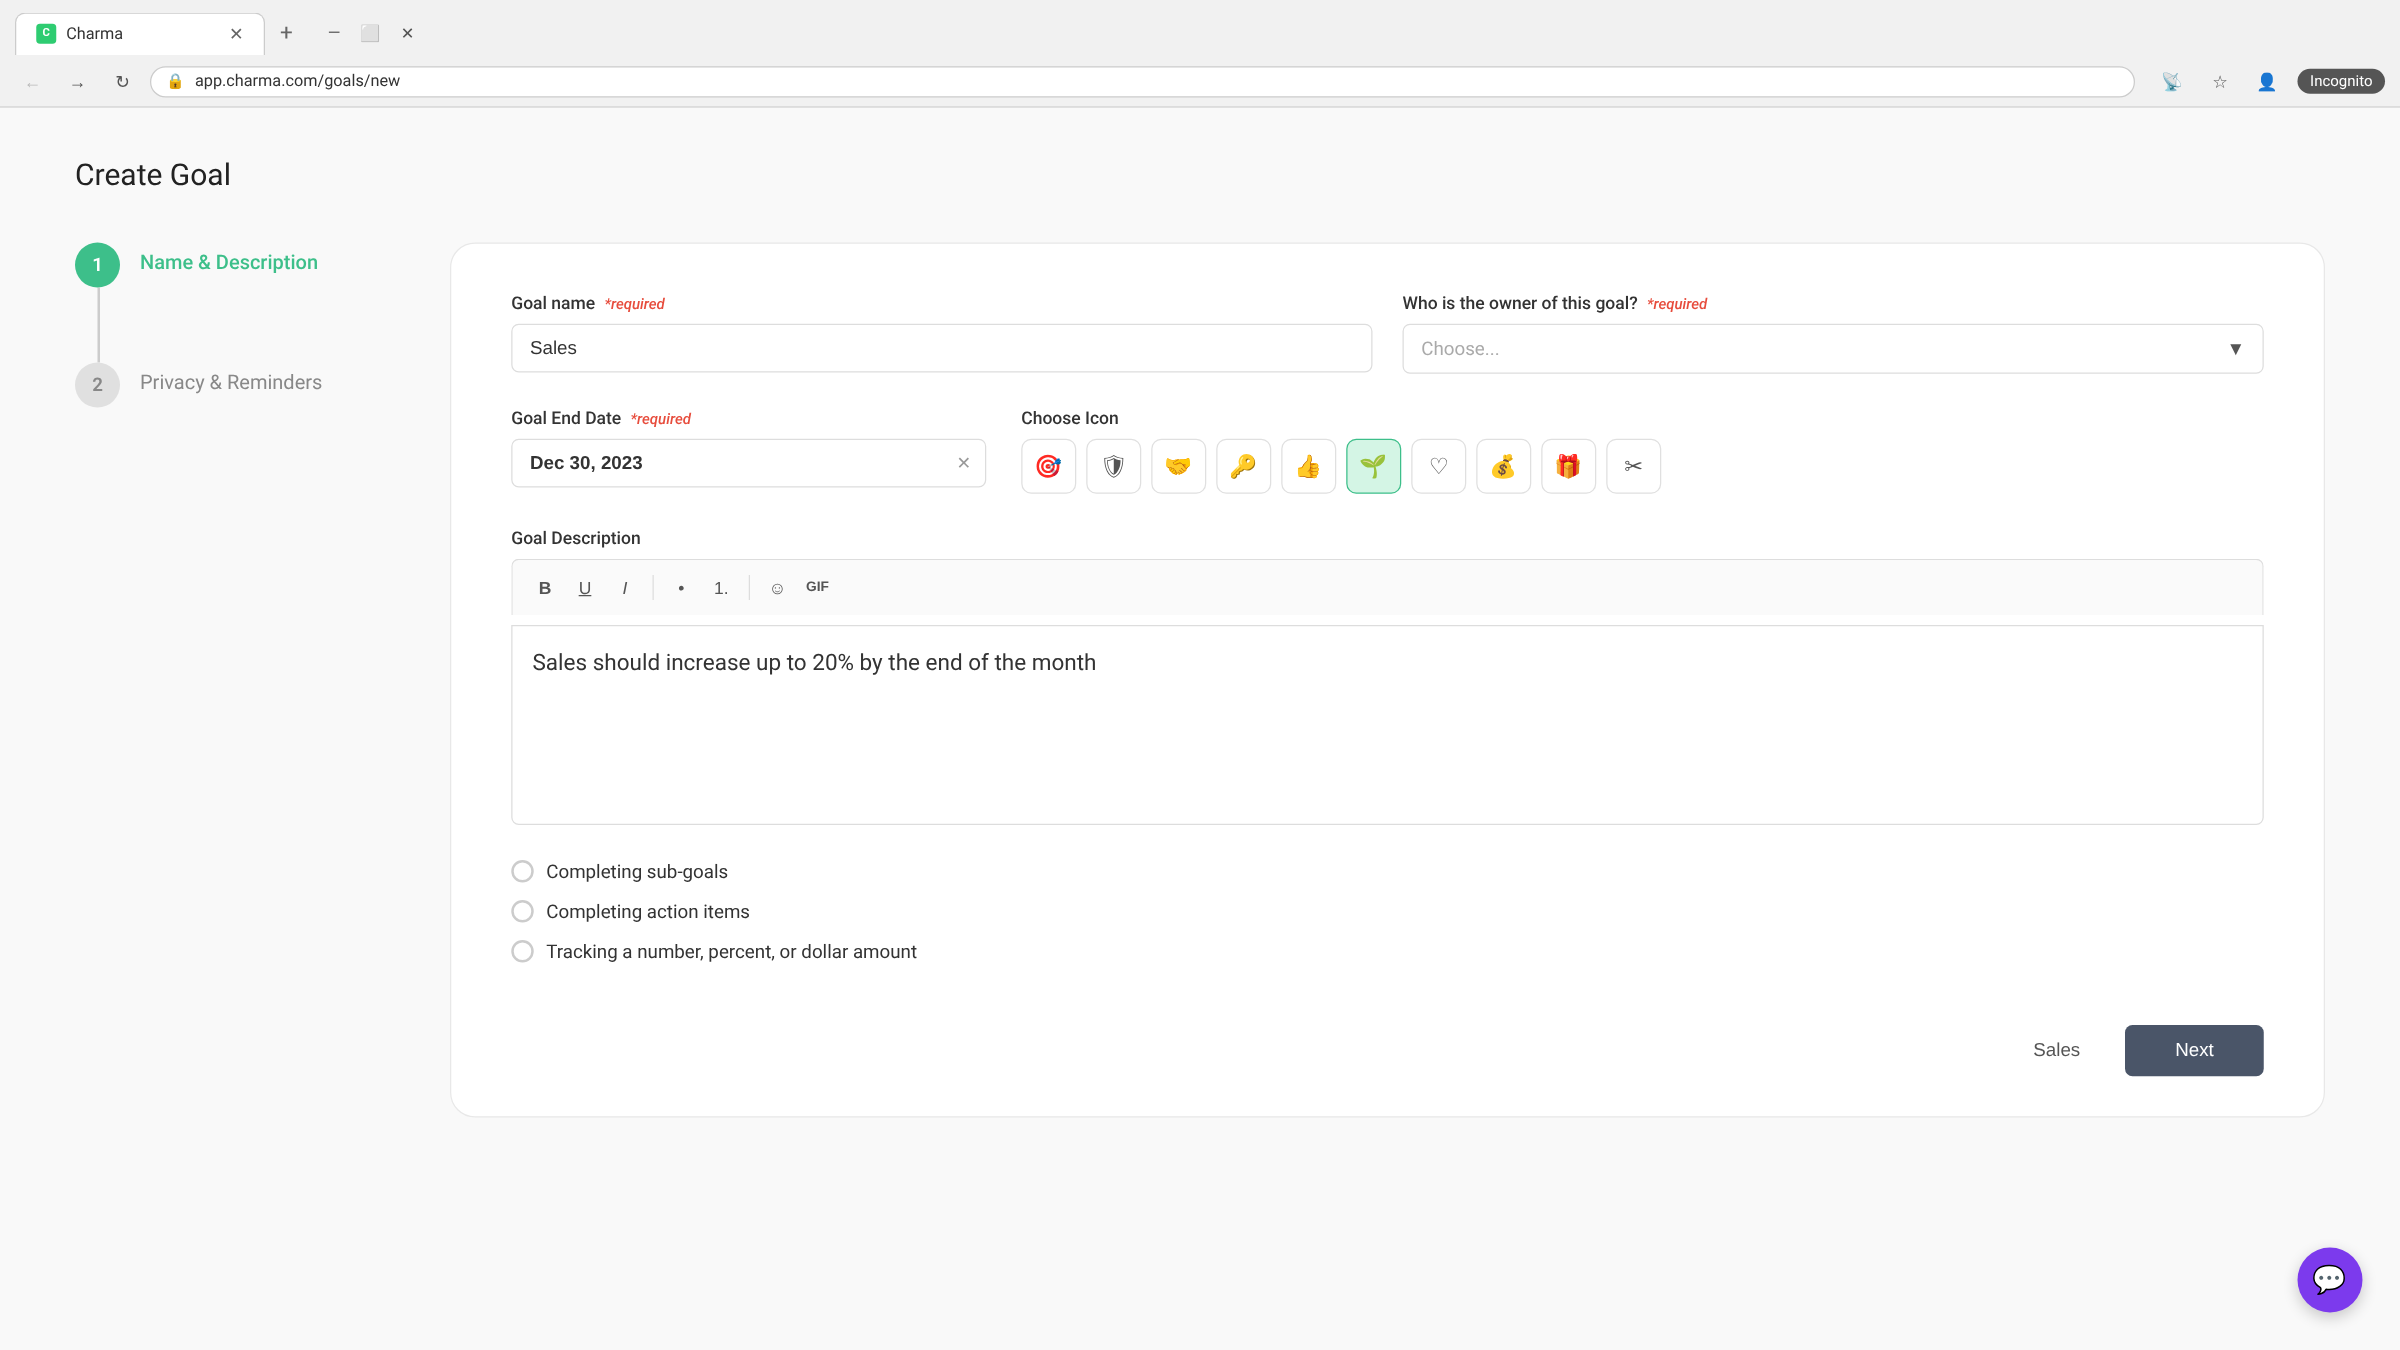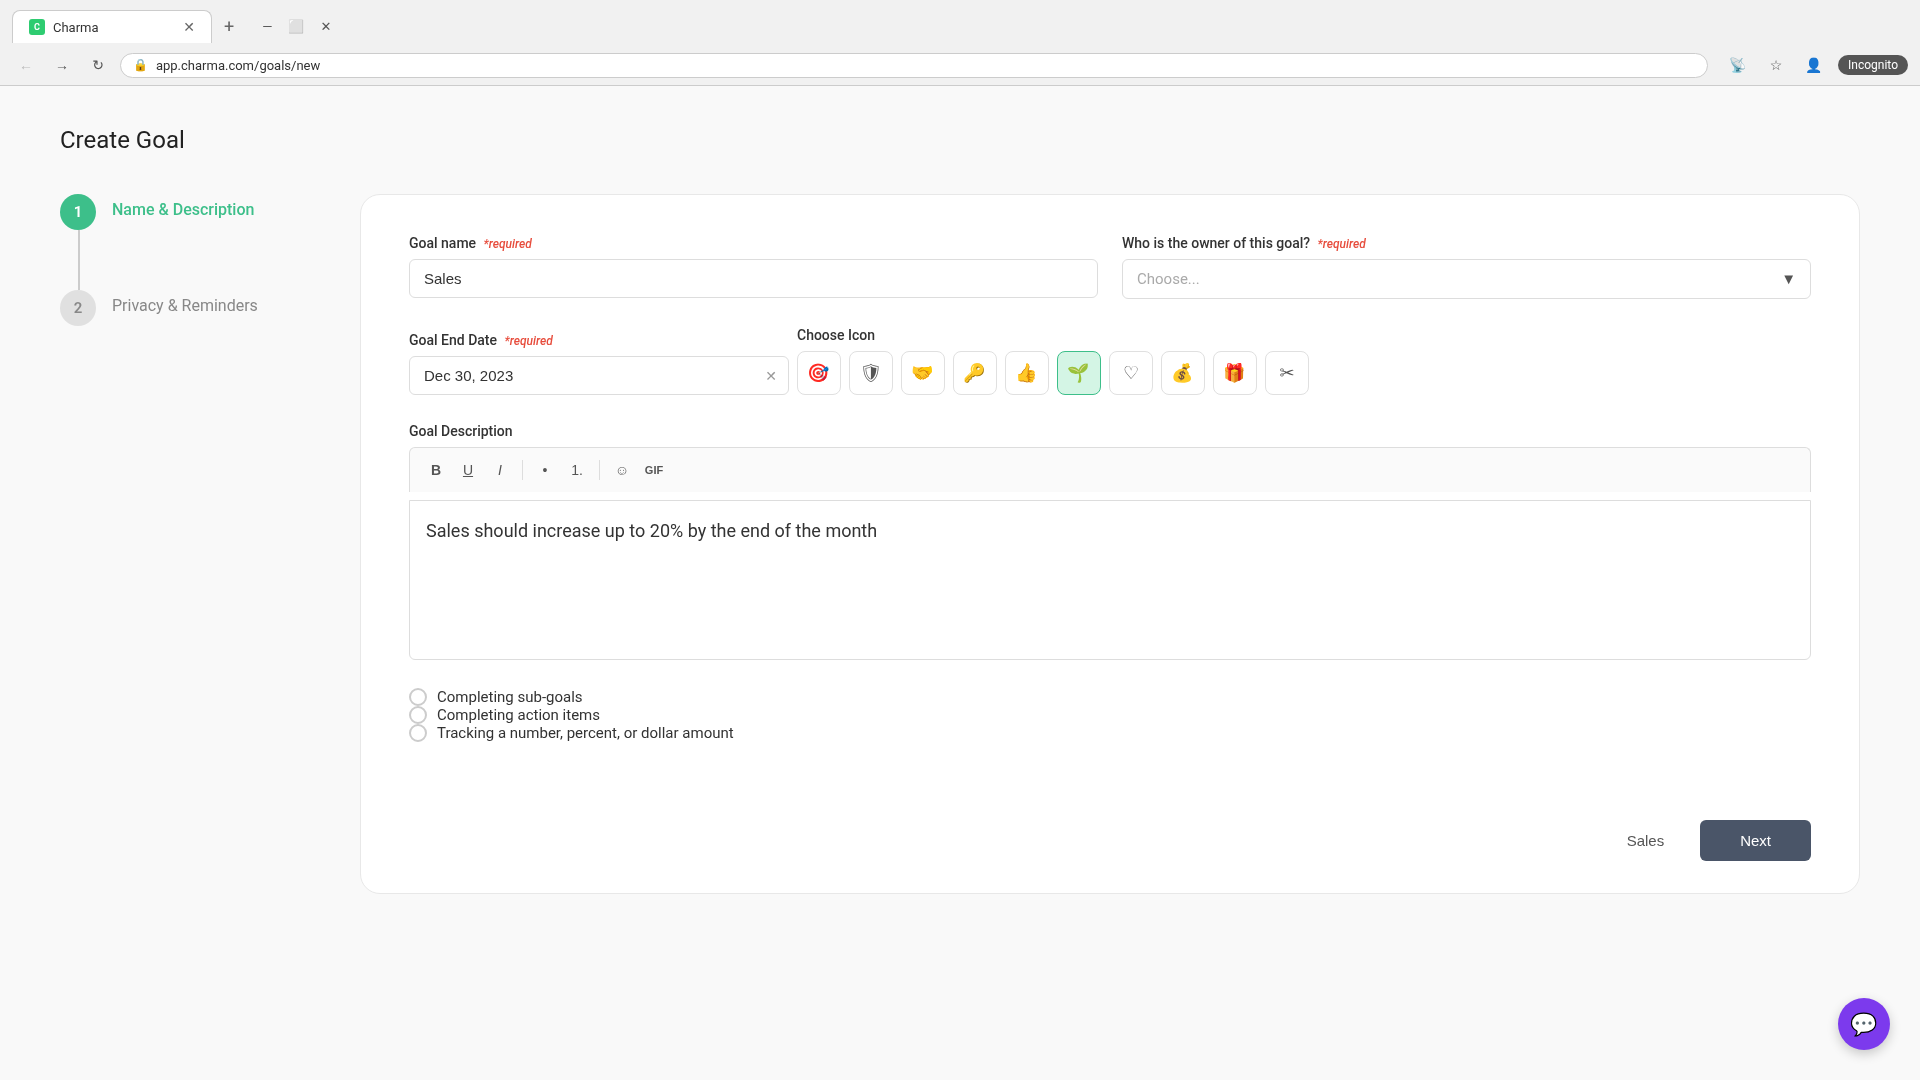--- a/index.html
+++ b/index.html
@@ -256,41 +256,42 @@
       display: flex;
       align-items: center;
       justify-content: space-between;
       cursor: pointer;
     }
     .select-arrow { color: #555; }
 
     
     .form-row-date-icon {
       display: flex;
-      align-items: flex-end;
-      gap: 8px;
+      align-items: flex-start;
+      gap: 28px;
       margin-bottom: 28px;
     }
     .form-group-date {
       flex: 0 0 auto;
       width: 380px;
     }
     .date-input-wrapper {
       position: relative;
       display: flex;
       align-items: center;
     }
     .date-input {
       border: 1px solid #ddd;
       border-radius: 6px;
       padding: 10px 40px 10px 14px;
       font-size: 15px;
       color: #333;
       width: 100%;
       outline: none;
+      font-weight: bold;
     }
     .date-clear-btn {
       position: absolute;
       right: 12px;
       color: #999;
       cursor: pointer;
       font-size: 14px;
     }
 
     .form-group-icon { flex: 1; }
@@ -370,20 +371,21 @@
       margin-bottom: 16px;
     }
     .progress-label .required-star {
       color: #e74c3c;
       font-size: 12px;
       font-style: italic;
     }
     .radio-group {
       display: flex;
       flex-direction: column;
+      gap: 14px;
     }
     .radio-item {
       display: flex;
       align-items: center;
       gap: 10px;
       font-size: 15px;
       color: #333;
       cursor: pointer;
     }
     .radio-circle {

